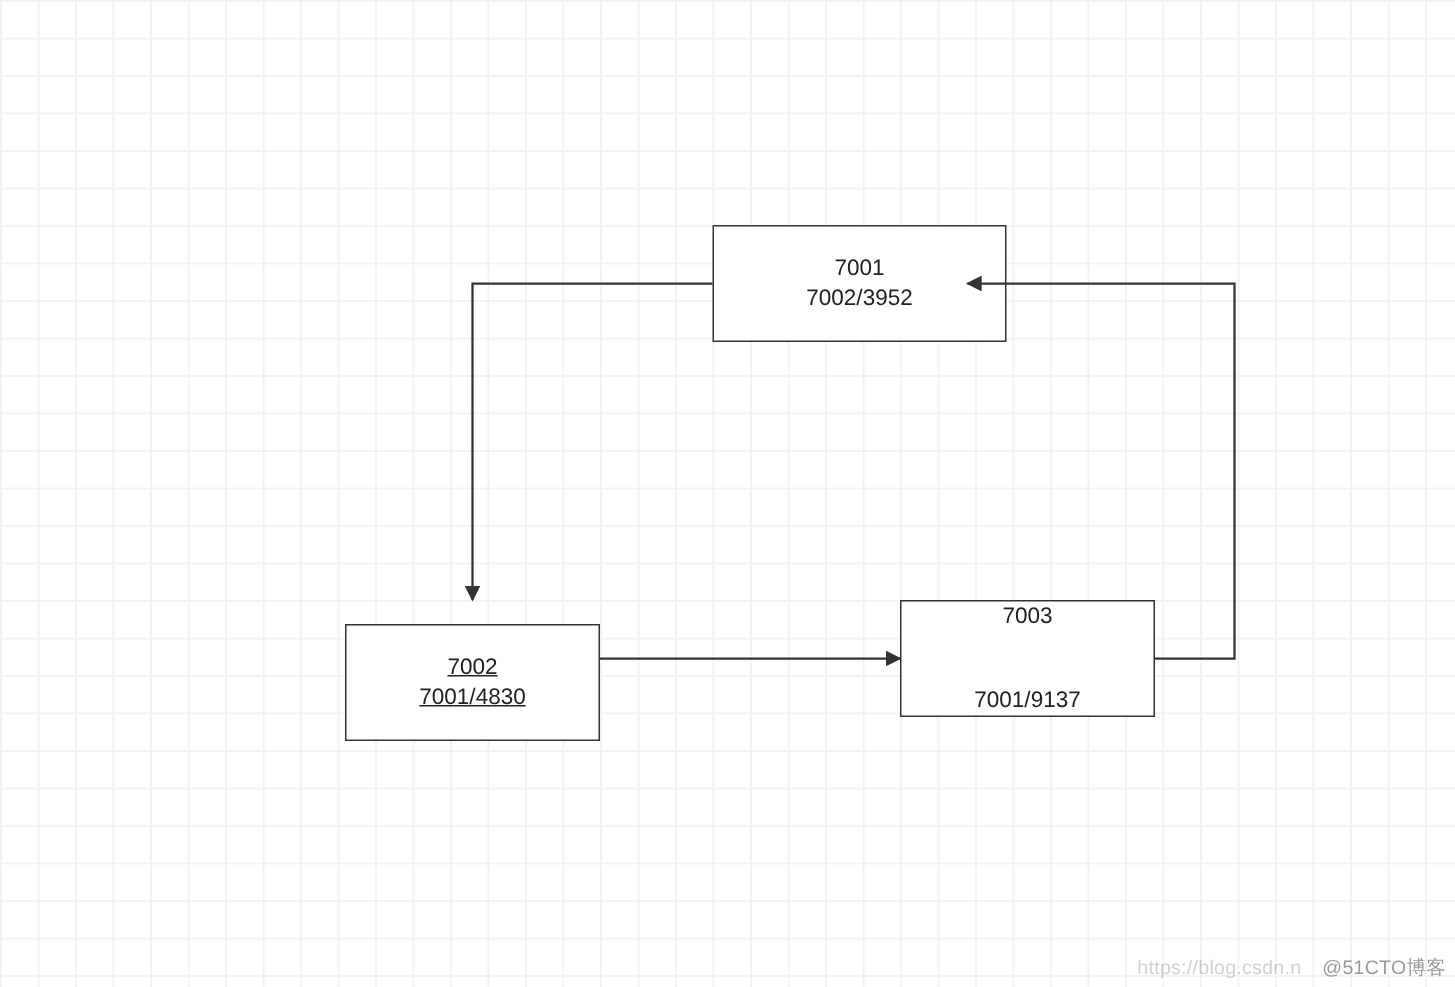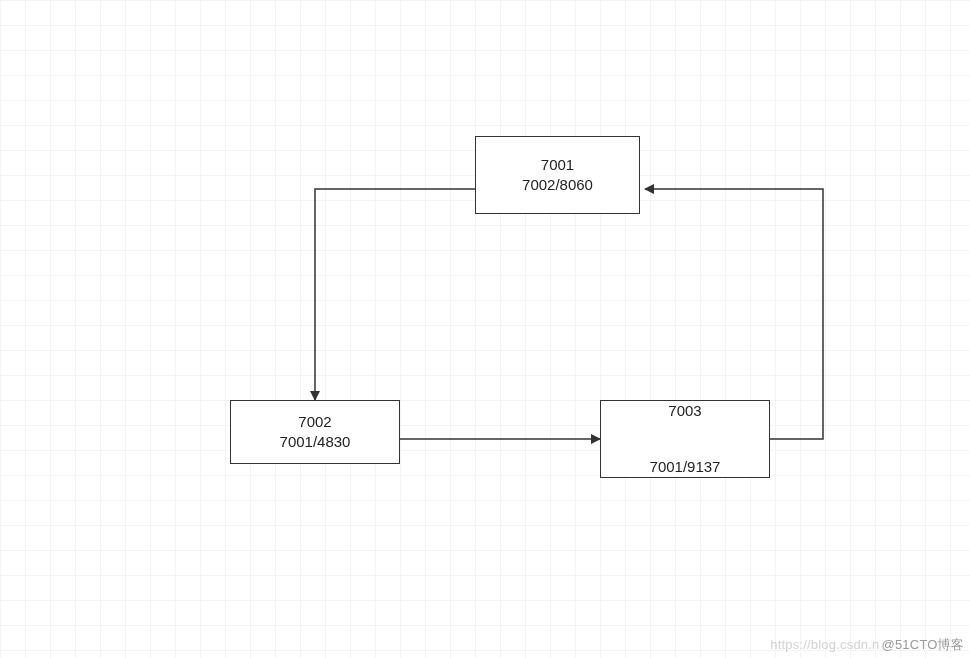--- a/index.html
+++ b/index.html
@@ -43,33 +43,33 @@
   }
   .watermark {
     position: absolute;
     right: 6px;
     bottom: 4px;
     font-size: 13px;
     color: #9a9a9a;
     letter-spacing: 0.2px;
     user-select: none;
   }
-  .watermark .faint { opacity: 0.45; margin-right: 2px; }
+  .watermark .faint { opacity: 0.45; margin-right: 14px; }
 </style>
 </head>
 <body>
 
 <div class="canvas">
 
-  <div class="node" style="left:475px; top:136px; width:165px; height:78px;">
+  <div class="node" style="left:475px; top:150px; width:196px; height:78px;">
     <span>7001</span>
-    <span>7002/8060</span>
+    <span>7002/3952</span>
   </div>
 
-  <div class="node" style="left:230px; top:400px; width:170px; height:64px;">
+  <div class="node" style="left:230px; top:416px; width:170px; height:78px;text-decoration:underline;">
     <span>7002</span>
     <span>7001/4830</span>
   </div>
 
   <div class="node" style="left:600px; top:400px; width:170px; height:78px;justify-content:space-between;">
     <span>7003</span>
     <span>7001/9137</span>
   </div>
 
   <svg class="edges">

